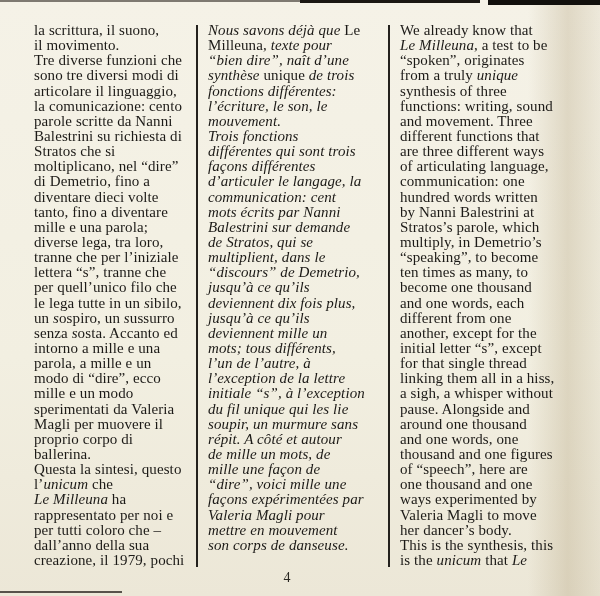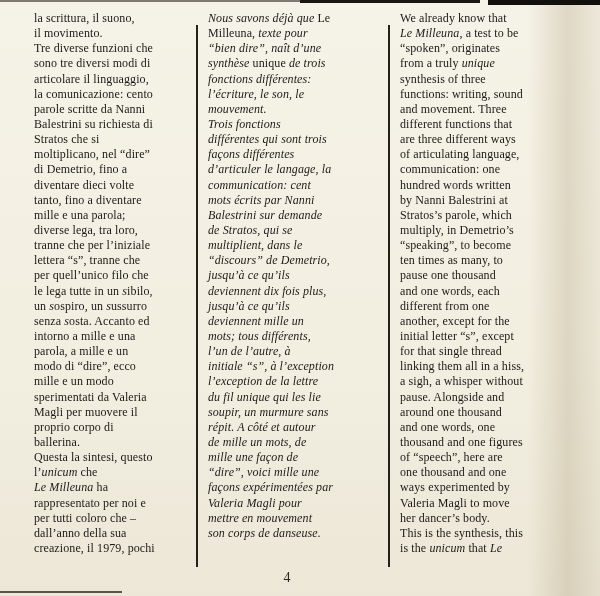--- a/index.html
+++ b/index.html
@@ -17,22 +17,22 @@
     pointer-events:none;
   }
   .top-edge-left{position:absolute;left:0;top:0;width:312px;height:2px;background:#55504a;opacity:.75;}
   .top-edge-mid{position:absolute;left:300px;top:0;width:180px;height:3px;background:#1a1713;}
   .top-edge-right{position:absolute;left:488px;top:0;width:112px;height:5px;background:#12100d;}
   .bottom-edge{position:absolute;left:0;top:591px;width:122px;height:2px;background:#57524a;}
   .rule{position:absolute;top:25px;height:542px;width:2px;background:#24211d;}
   .rule1{left:196px;}
   .rule2{left:388px;}
   .col{
-    position:absolute;top:11px;
-    font-size:12px;line-height:15.15px;
+    position:absolute;top:23px;
+    font-size:15px;line-height:15.15px;
     letter-spacing:0.1px;
   }
   .col1{left:34px;width:160px;}
   .col2{left:208px;width:178px;font-family:Liberation Serif, serif;}
   .col3{left:400px;width:178px;}
   .line{white-space:nowrap;height:15.15px;}
   .it{font-style:italic;}
   .rm{font-style:normal;}
   .page-num{
     position:absolute;left:0;right:26px;top:570px;
@@ -104,22 +104,22 @@
       <div class="line"><span class="it">Balestrini sur demande</span></div>
       <div class="line"><span class="it">de Stratos, qui se</span></div>
       <div class="line"><span class="it">multiplient, dans le</span></div>
       <div class="line"><span class="it">“discours” de Demetrio,</span></div>
       <div class="line"><span class="it">jusqu’à ce qu’ils</span></div>
       <div class="line"><span class="it">deviennent dix fois plus,</span></div>
       <div class="line"><span class="it">jusqu’à ce qu’ils</span></div>
       <div class="line"><span class="it">deviennent mille un</span></div>
       <div class="line"><span class="it">mots; tous différents,</span></div>
       <div class="line"><span class="it">l’un de l’autre, à</span></div>
+      <div class="line"><span class="it">l’exception de la lettre</span></div>
       <div class="line"><span class="it">initiale “s”, à l’exception</span></div>
-      <div class="line"><span class="it">l’exception de la lettre</span></div>
       <div class="line"><span class="it">du fil unique qui les lie</span></div>
       <div class="line"><span class="it">soupir, un murmure sans</span></div>
       <div class="line"><span class="it">répit. A côté et autour</span></div>
       <div class="line"><span class="it">de mille un mots, de</span></div>
       <div class="line"><span class="it">mille une façon de</span></div>
       <div class="line"><span class="it">“dire”, voici mille une</span></div>
       <div class="line"><span class="it">façons expérimentées par</span></div>
       <div class="line"><span class="it">Valeria Magli pour</span></div>
       <div class="line"><span class="it">mettre en mouvement</span></div>
       <div class="line"><span class="it">son corps de danseuse.</span></div>
@@ -136,21 +136,21 @@
       <div class="line"><span class="rm">different functions that</span></div>
       <div class="line"><span class="rm">are three different ways</span></div>
       <div class="line"><span class="rm">of articulating language,</span></div>
       <div class="line"><span class="rm">communication: one</span></div>
       <div class="line"><span class="rm">hundred words written</span></div>
       <div class="line"><span class="rm">by Nanni Balestrini at</span></div>
       <div class="line"><span class="rm">Stratos’s parole, which</span></div>
       <div class="line"><span class="rm">multiply, in Demetrio’s</span></div>
       <div class="line"><span class="rm">“speaking”, to become</span></div>
       <div class="line"><span class="rm">ten times as many, to</span></div>
-      <div class="line"><span class="rm">pause one thousand</span></div>
+      <div class="line"><span class="rm">become one thousand</span></div>
       <div class="line"><span class="rm">and one words, each</span></div>
       <div class="line"><span class="rm">different from one</span></div>
       <div class="line"><span class="rm">another, except for the</span></div>
       <div class="line"><span class="rm">initial letter “s”, except</span></div>
       <div class="line"><span class="rm">for that single thread</span></div>
       <div class="line"><span class="rm">linking them all in a hiss,</span></div>
       <div class="line"><span class="rm">a sigh, a whisper without</span></div>
       <div class="line"><span class="rm">pause. Alongside and</span></div>
       <div class="line"><span class="rm">around one thousand</span></div>
       <div class="line"><span class="rm">and one words, one</span></div>

